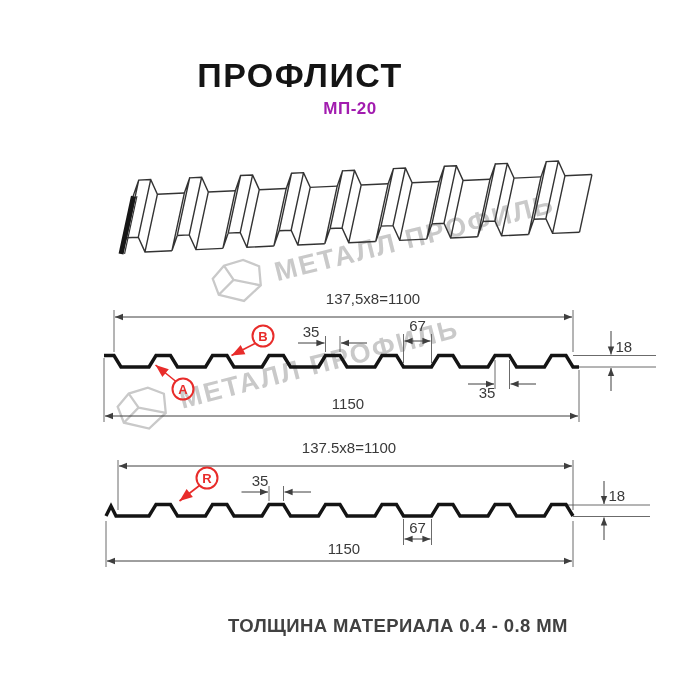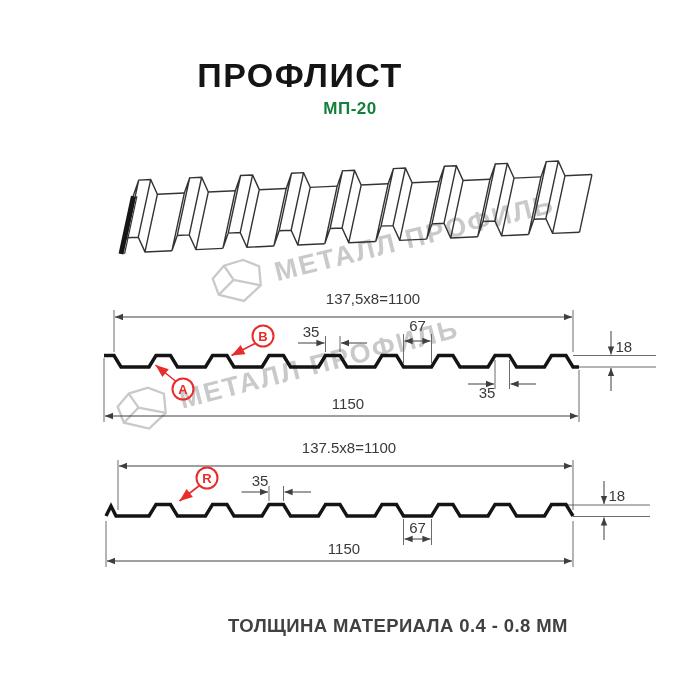--- a/index.html
+++ b/index.html
@@ -1,21 +1,21 @@
 <!DOCTYPE html>
 <html><head>
 <meta charset="utf-8">
 <style>
   html,body{margin:0;padding:0;background:#ffffff;}
   .canvas{position:relative;width:700px;height:700px;background:#ffffff;overflow:hidden;
           font-family:"Liberation Sans",sans-serif;}
   .title{position:absolute;top:56px;left:0;width:600px;text-align:center;
          font-size:34px;font-weight:bold;letter-spacing:1.5px;color:#141414;}
   .subtitle{position:absolute;top:99px;left:0;width:700px;text-align:center;
-            font-size:17px;font-weight:bold;letter-spacing:0.5px;color:#15803d;}
+            font-size:17px;font-weight:bold;letter-spacing:0.5px;color:#a21caf;}
   .footer-note{position:absolute;top:615px;left:0;width:700px;text-align:center;
                font-size:18.5px;font-weight:bold;letter-spacing:0.4px;color:#414141;padding-left:48px;}
   .wm{position:absolute;display:flex;align-items:center;gap:12px;
       transform-origin:0 50%;z-index:0;}
   .wm-text{font-size:27px;font-weight:bold;letter-spacing:2px;color:#c9c9c9;white-space:nowrap;}
   .wm1{left:213px;top:266px;transform:rotate(-14deg);}
   .wm2{left:118px;top:394px;transform:rotate(-14.5deg);}
   svg{position:absolute;left:0;z-index:1;}
   .profile{stroke:#141414;stroke-width:3.4;fill:none;}
   .ext{stroke:#5a5a5a;stroke-width:0.9;fill:none;}

